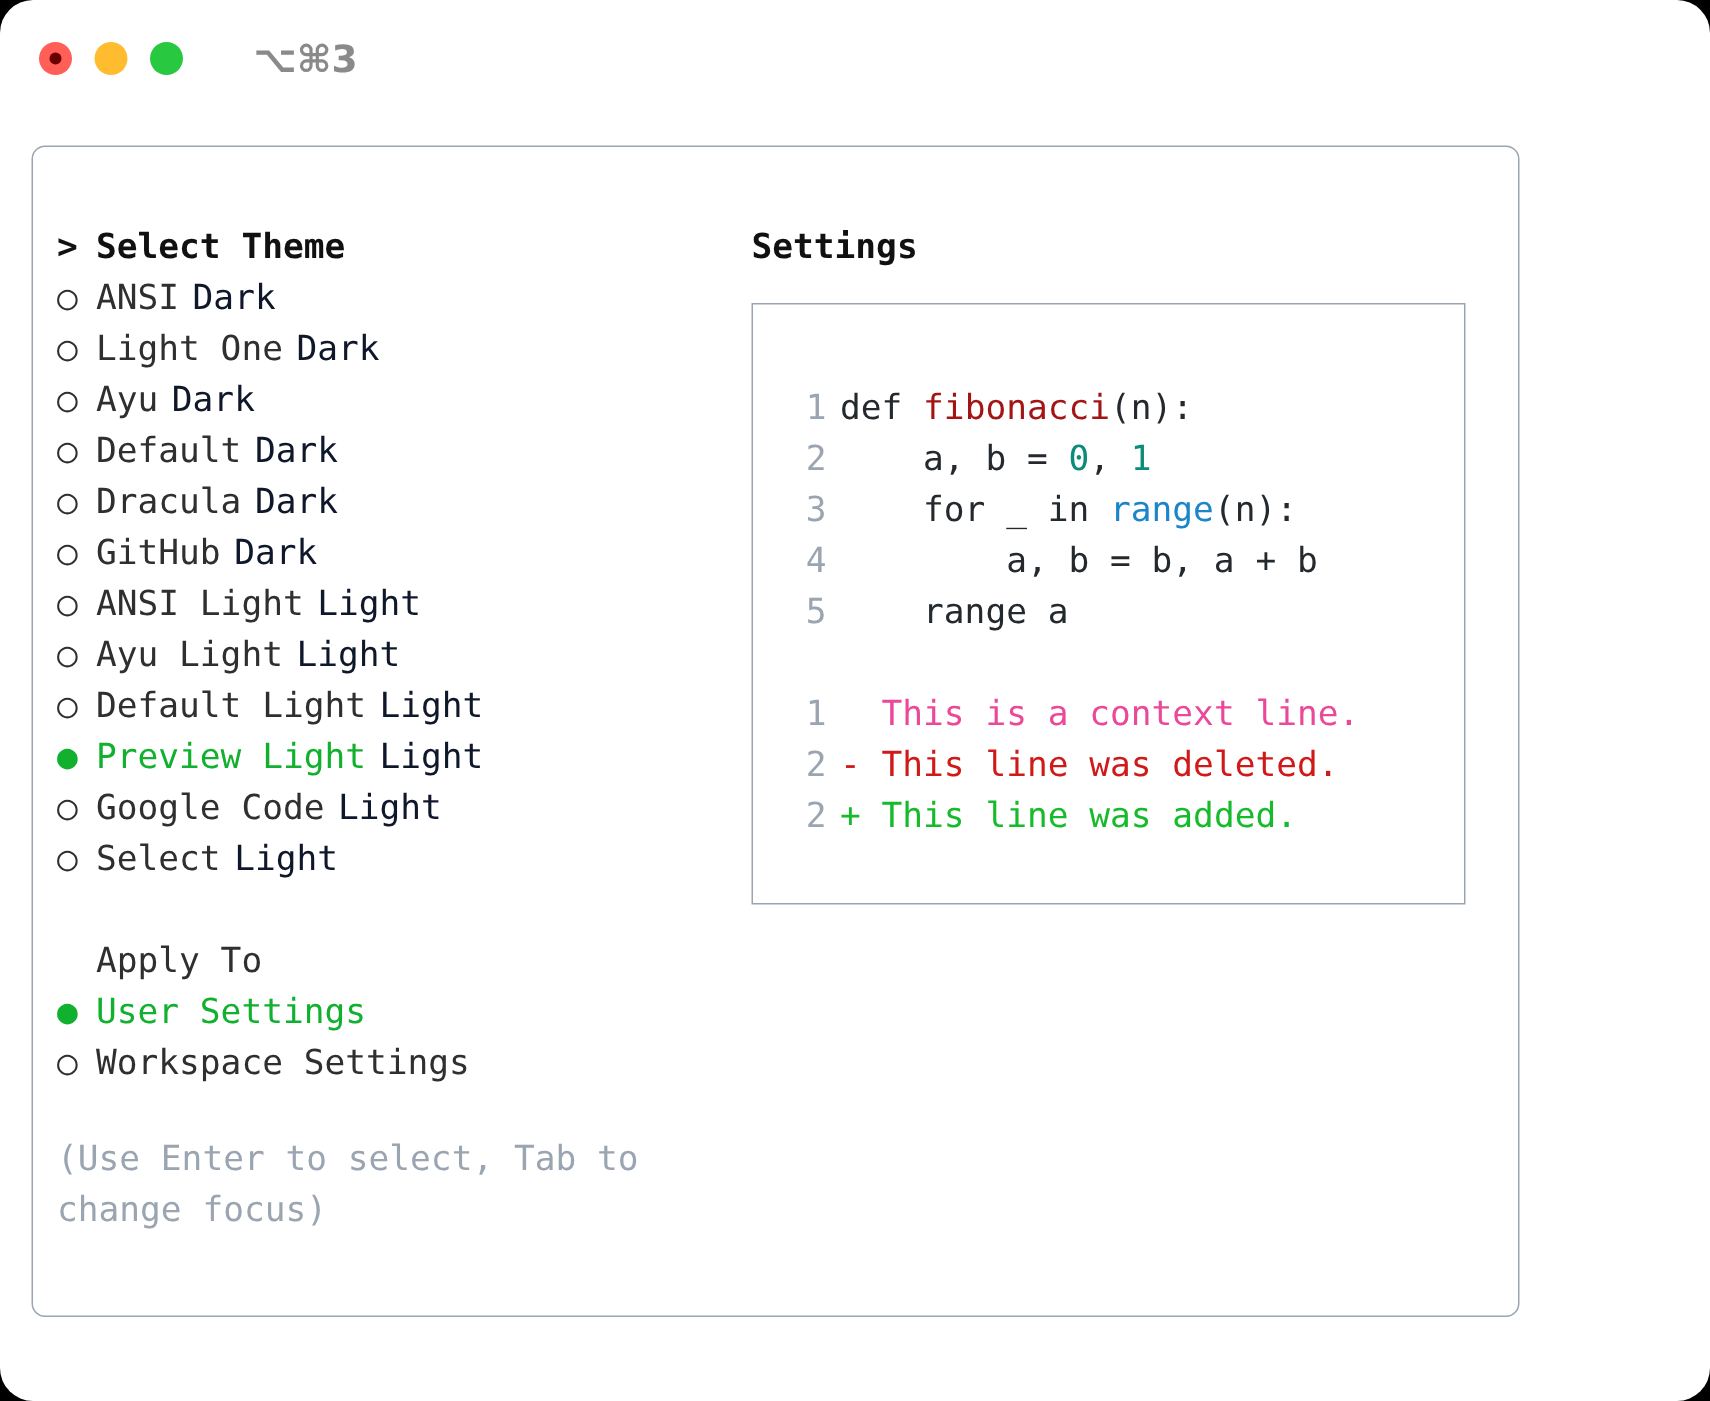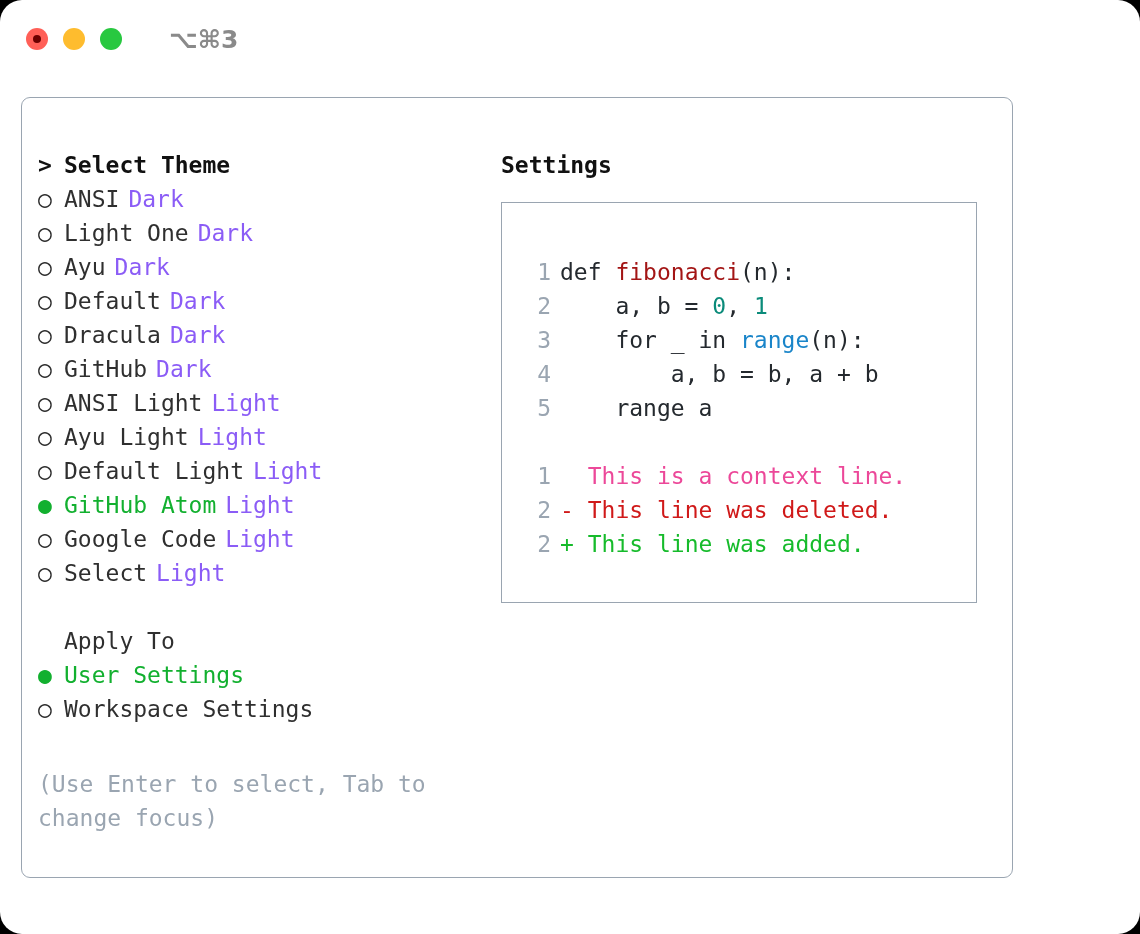--- a/index.html
+++ b/index.html
@@ -102,28 +102,28 @@
     font-size: 23px;
     color: #2f2f2f;
   }
   .marker.filled { color: #12b02f; }
   .marker.caret  { color: #111111; font-weight: bold; }
 
   .label { color: #2f2f2f; }
   .label.header   { font-weight: bold; color: #111111; }
   .label.selected { color: #12b02f; }
   .cat {
-    color: #8b5cf6;
+    color: #0f172a;
     margin-left: 9px;
   }
 
   .spacer-sm { height: 34px; }
 
   .hint {
-    margin-top: 41px;
+    margin-top: 30px;
     font-size: 23px;
     line-height: 34px;
     color: #9aa5b1;
     width: 400px;
   }
 
   
   .right-col {
     position: absolute;
     left: 479px;
@@ -198,21 +198,21 @@
       <div id="theme-list">
           <div class="row"><span class="marker">○</span><span class="label">ANSI</span><span class="cat">Dark</span></div>
           <div class="row"><span class="marker">○</span><span class="label">Light One</span><span class="cat">Dark</span></div>
           <div class="row"><span class="marker">○</span><span class="label">Ayu</span><span class="cat">Dark</span></div>
           <div class="row"><span class="marker">○</span><span class="label">Default</span><span class="cat">Dark</span></div>
           <div class="row"><span class="marker">○</span><span class="label">Dracula</span><span class="cat">Dark</span></div>
           <div class="row"><span class="marker">○</span><span class="label">GitHub</span><span class="cat">Dark</span></div>
           <div class="row"><span class="marker">○</span><span class="label">ANSI Light</span><span class="cat">Light</span></div>
           <div class="row"><span class="marker">○</span><span class="label">Ayu Light</span><span class="cat">Light</span></div>
           <div class="row"><span class="marker">○</span><span class="label">Default Light</span><span class="cat">Light</span></div>
-          <div class="row"><span class="marker filled">●</span><span class="label selected">GitHub Atom</span><span class="cat">Light</span></div>
+          <div class="row"><span class="marker filled">●</span><span class="label selected">Preview Light</span><span class="cat">Light</span></div>
           <div class="row"><span class="marker">○</span><span class="label">Google Code</span><span class="cat">Light</span></div>
           <div class="row"><span class="marker">○</span><span class="label">Select</span><span class="cat">Light</span></div>
         </div>
 
       <div class="spacer-sm"></div>
 
       <div class="row">
         <span class="marker"> </span>
         <span class="label">Apply To</span>
       </div>

